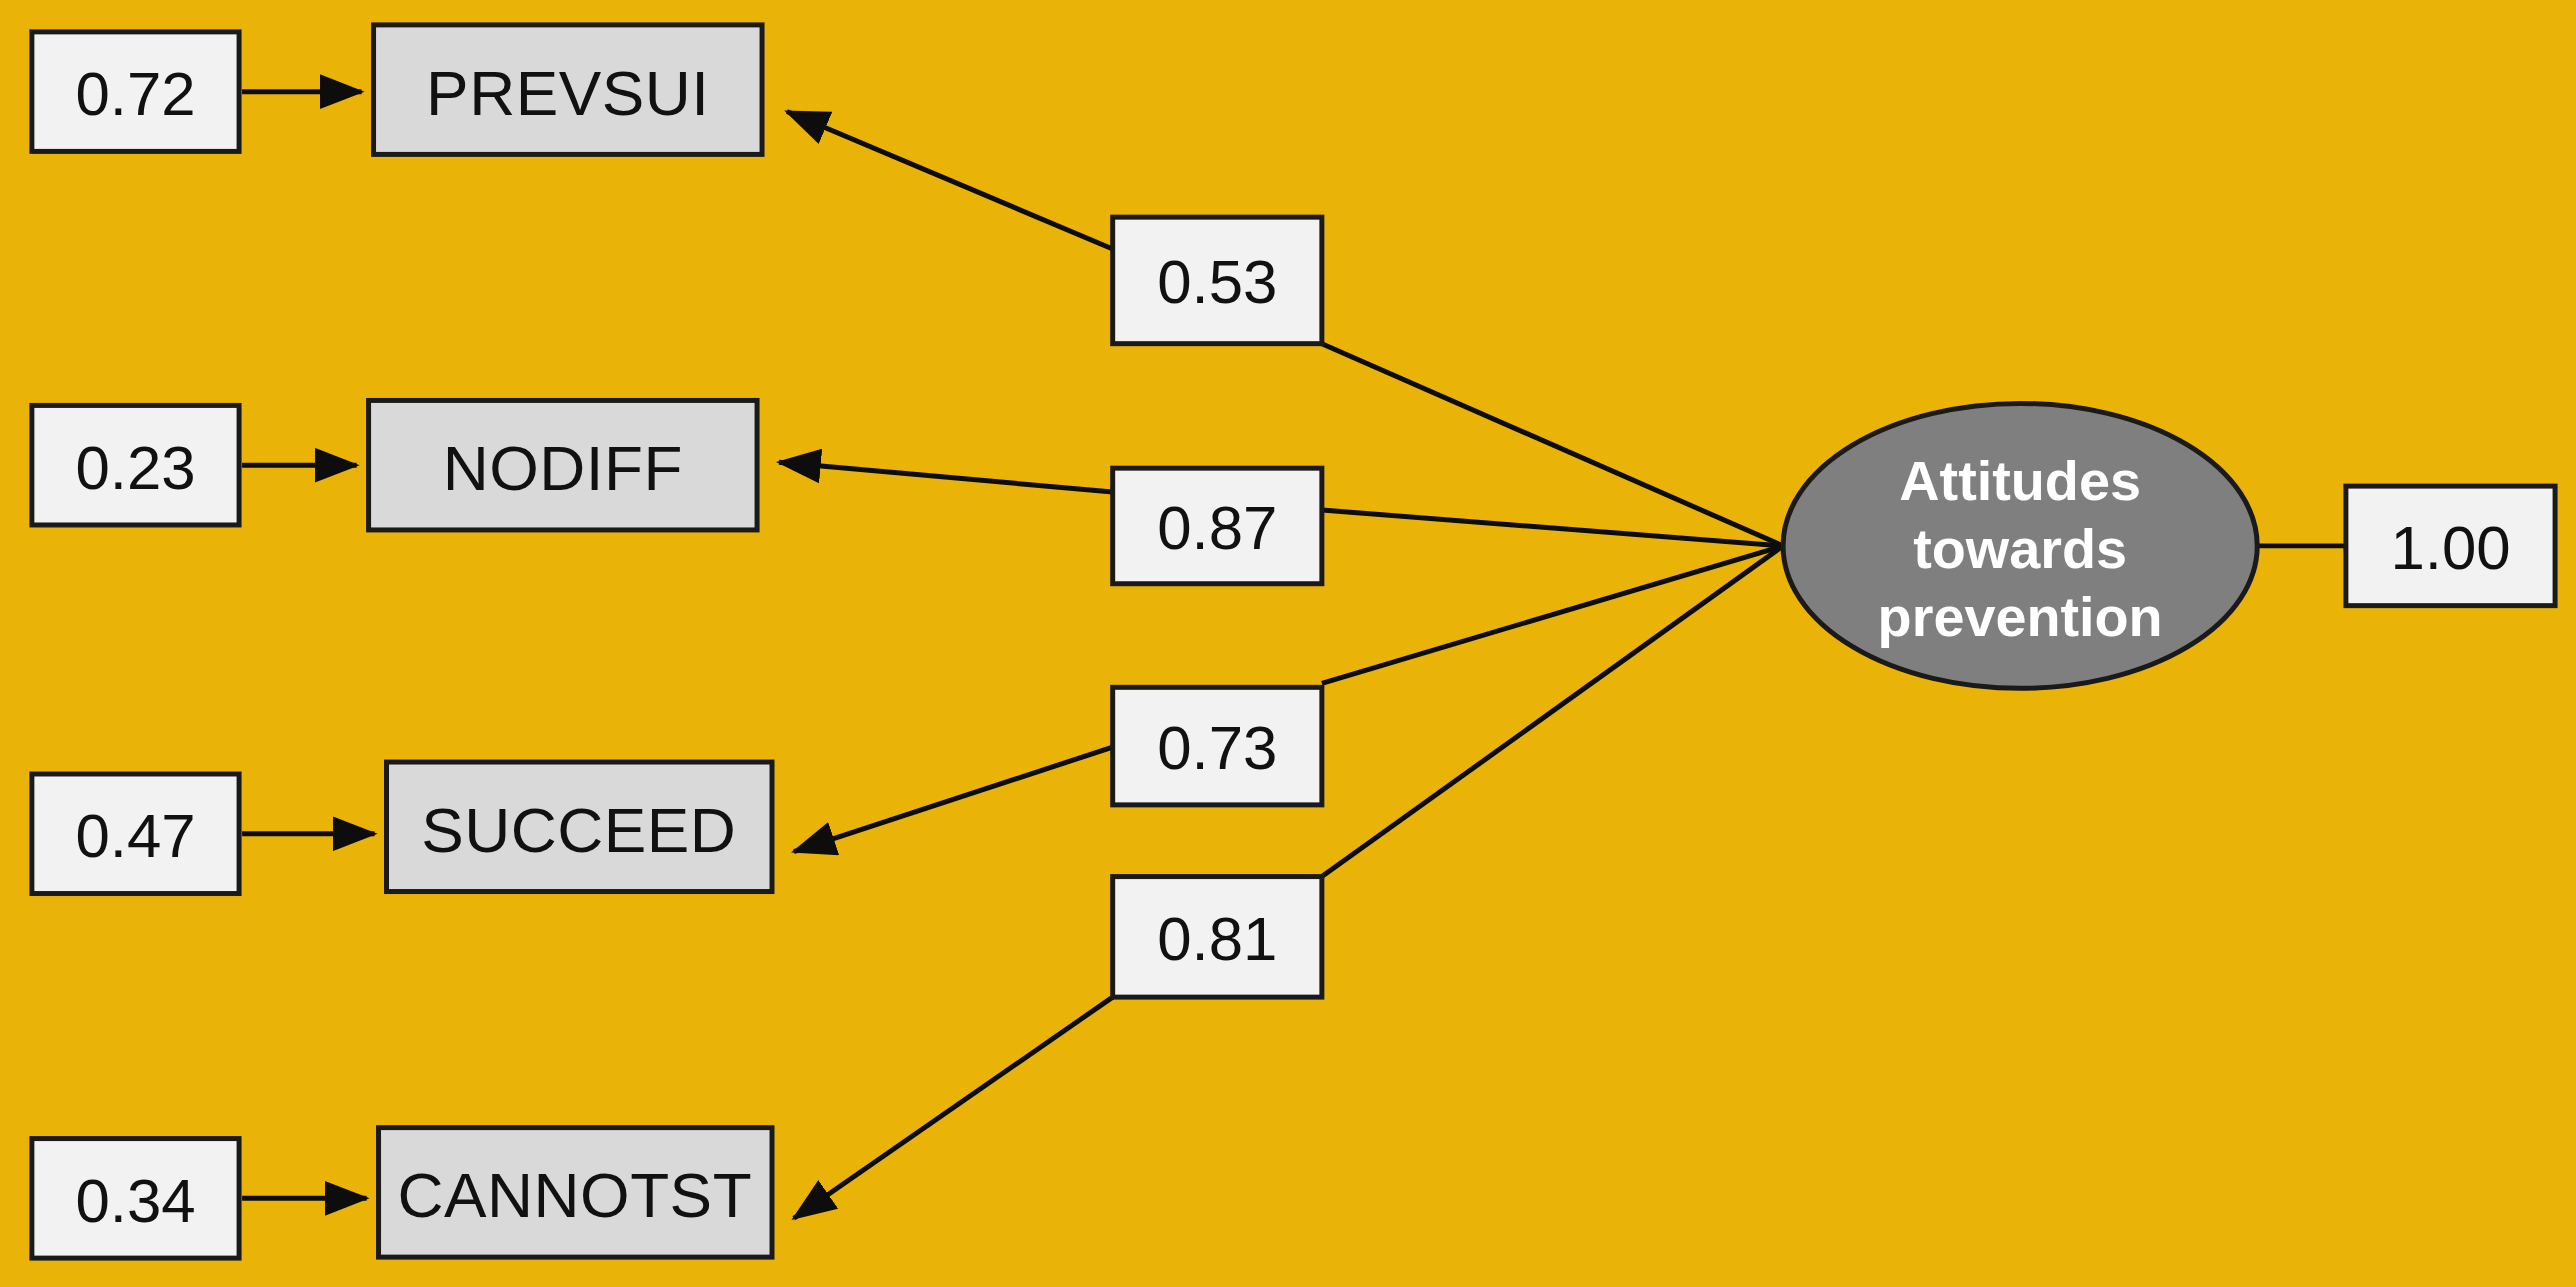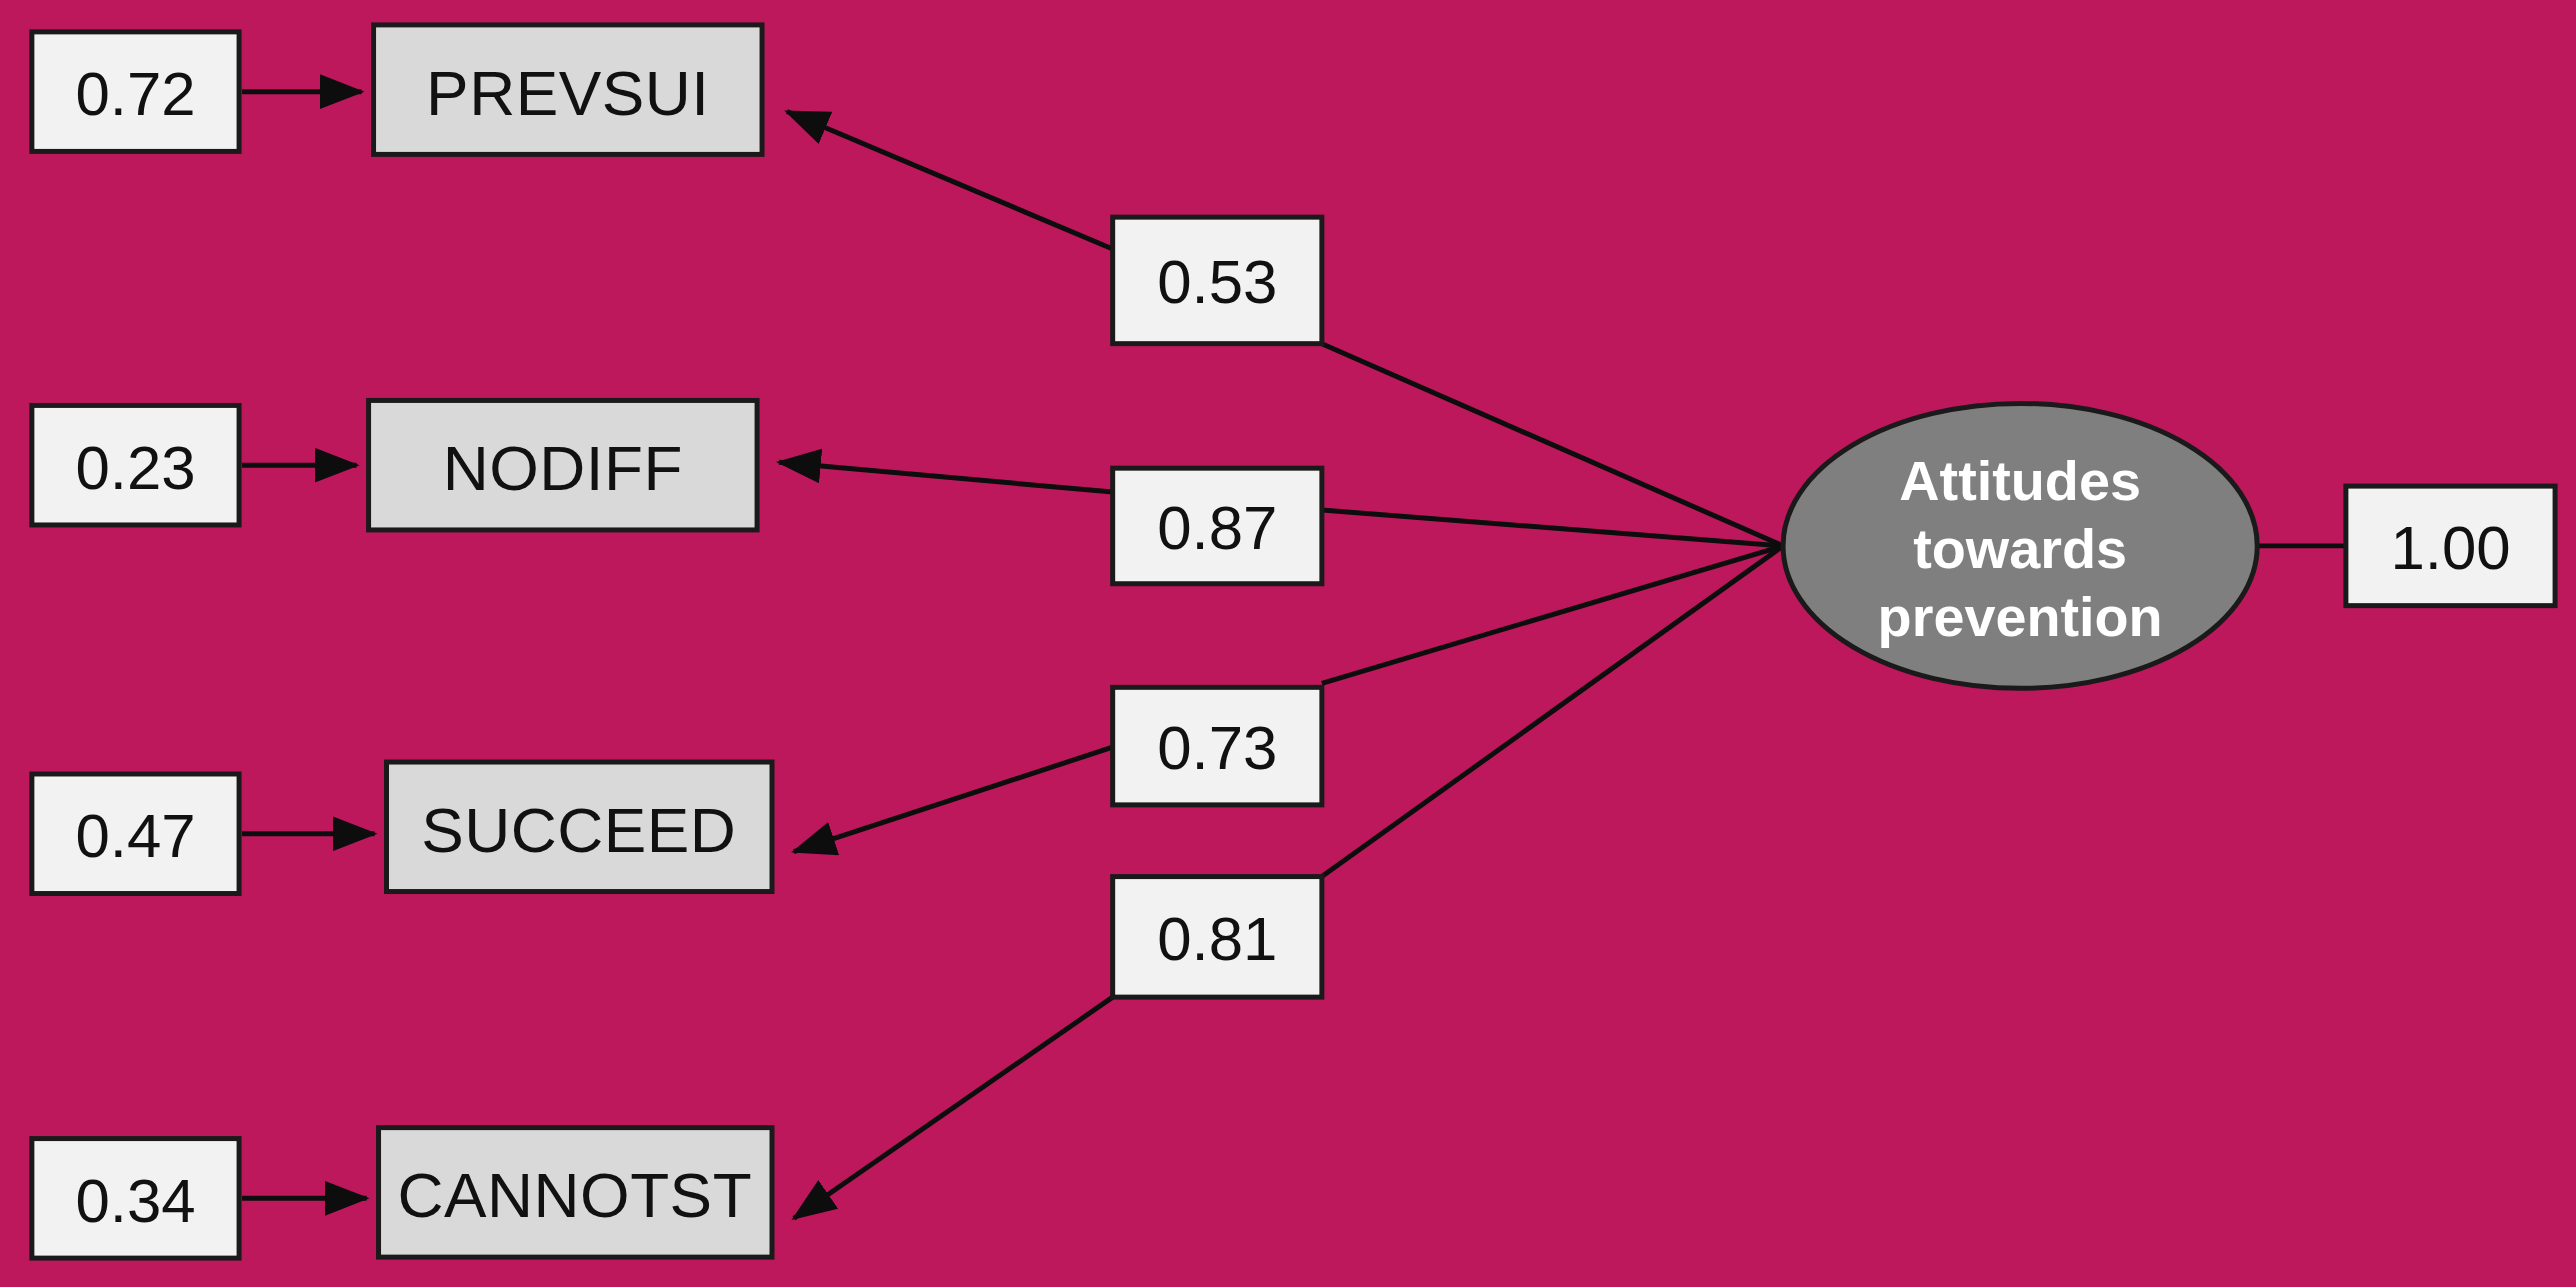--- a/index.html
+++ b/index.html
@@ -11,21 +11,21 @@
   body {
     width: 2576px;
     height: 1287px;
     overflow: hidden;
     font-family: "Liberation Sans", sans-serif;
   }
   #diagram-root {
     position: relative;
     width: 2576px;
     height: 1287px;
-    background: #be185d;
+    background: #eab308;
   }
   svg#sem-svg {
     display: block;
     width: 2576px;
     height: 1287px;
   }
   .node-rect-indicator {
     fill: #d9d9d9;
     stroke: #1a1a1a;
     stroke-width: 5;

